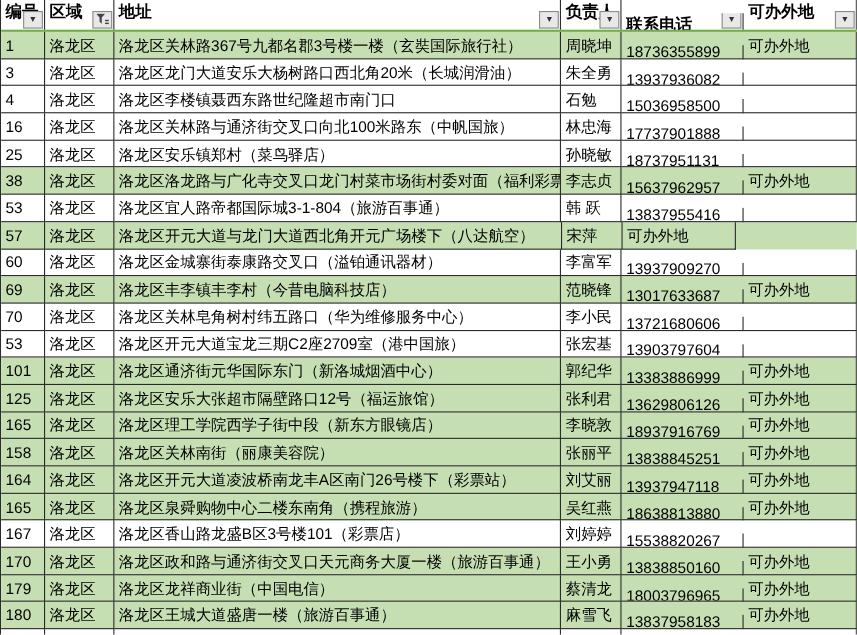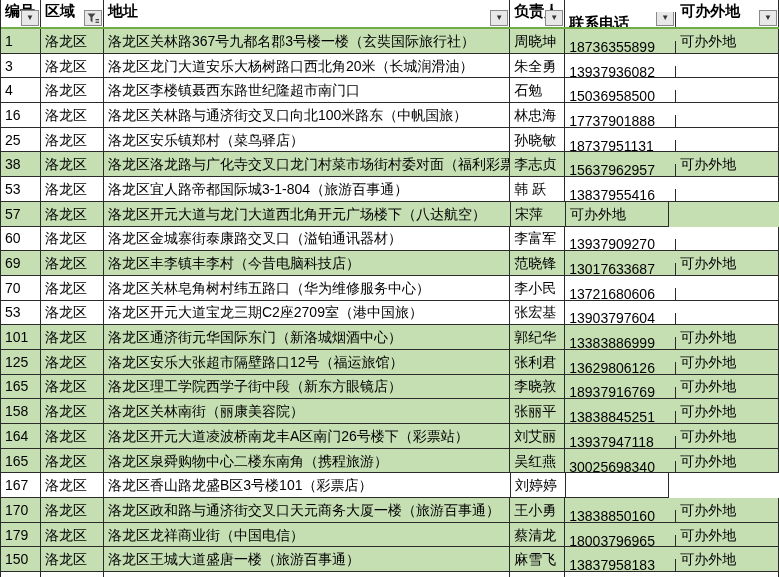--- a/index.html
+++ b/index.html
@@ -253,48 +253,49 @@
         <div class="cell w2">洛龙区开元大道凌波桥南龙丰A区南门26号楼下（彩票站）</div>
         <div class="cell w3">刘艾丽</div>
         <div class="cell w4">13937947118</div>
         <div class="cell w5">可办外地</div>
       </div>
       <div class="row hl">
         <div class="cell w0">165</div>
         <div class="cell w1">洛龙区</div>
         <div class="cell w2">洛龙区泉舜购物中心二楼东南角（携程旅游）</div>
         <div class="cell w3">吴红燕</div>
-        <div class="cell w4">30025698340</div>
+        <div class="cell w4">18638813880</div>
         <div class="cell w5">可办外地</div>
       </div>
       <div class="row">
         <div class="cell w0">167</div>
         <div class="cell w1">洛龙区</div>
         <div class="cell w2">洛龙区香山路龙盛B区3号楼101（彩票店）</div>
         <div class="cell w3">刘婷婷</div>
+        <div class="cell w4">15538820267</div>
         <div class="cell w5"></div>
       </div>
       <div class="row hl">
         <div class="cell w0">170</div>
         <div class="cell w1">洛龙区</div>
         <div class="cell w2">洛龙区政和路与通济街交叉口天元商务大厦一楼（旅游百事通）</div>
         <div class="cell w3">王小勇</div>
         <div class="cell w4">13838850160</div>
         <div class="cell w5">可办外地</div>
       </div>
       <div class="row hl">
         <div class="cell w0">179</div>
         <div class="cell w1">洛龙区</div>
         <div class="cell w2">洛龙区龙祥商业街（中国电信）</div>
         <div class="cell w3">蔡清龙</div>
         <div class="cell w4">18003796965</div>
         <div class="cell w5">可办外地</div>
       </div>
       <div class="row hl">
-        <div class="cell w0">150</div>
+        <div class="cell w0">180</div>
         <div class="cell w1">洛龙区</div>
         <div class="cell w2">洛龙区王城大道盛唐一楼（旅游百事通）</div>
         <div class="cell w3">麻雪飞</div>
         <div class="cell w4">13837958183</div>
         <div class="cell w5">可办外地</div>
       </div>
       <div class="row partial">
         <div class="cell w0"></div>
         <div class="cell w1"></div>
         <div class="cell w2"></div>

